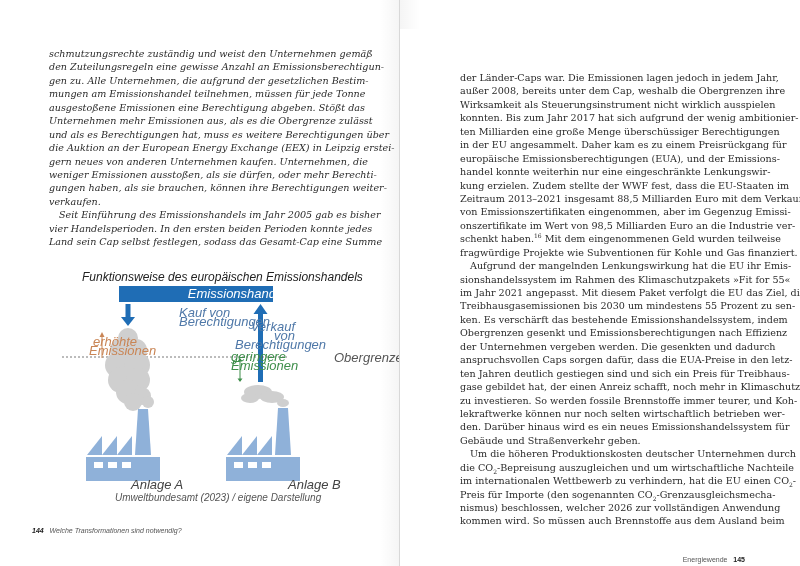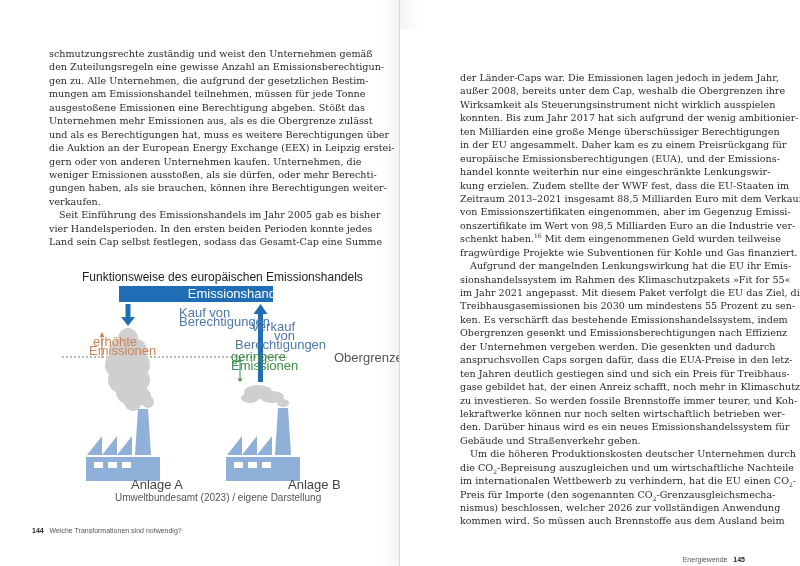--- a/index.html
+++ b/index.html
@@ -4,21 +4,21 @@
 <style>
   html, body { margin: 0; padding: 0; }
   body {
     width: 800px; height: 566px; overflow: hidden;
     background: #ffffff;
     font-family: "DejaVu Serif", serif;
     color: #222;
     position: relative;
   }
   .page { position: absolute; top: 0; height: 566px; width: 400px; background: #fff; }
-  .page.left { left: 0; }
+  .page.left { left: 0; font-style: italic; }
   .page.right { left: 400px; margin-top: 29px; }
   .gutter {
     position: absolute; left: 399px; top: 0; width: 1px; height: 566px;
     background: #d8d8d8;
   }
   .gutter-shade {
     position: absolute; left: 380px; top: 0; width: 40px; height: 566px;
     background: linear-gradient(to right, rgba(0,0,0,0) 0%, rgba(0,0,0,0.04) 48%, rgba(0,0,0,0.04) 52%, rgba(0,0,0,0) 100%);
   }
   .text-block {
@@ -67,21 +67,21 @@
 <div class="page left">
   <div class="text-block">
     <span class="line">schmutzungsrechte zuständig und weist den Unternehmen gemäß</span>
     <span class="line">den Zuteilungsregeln eine gewisse Anzahl an Emissionsberechtigun-</span>
     <span class="line">gen zu. Alle Unternehmen, die aufgrund der gesetzlichen Bestim-</span>
     <span class="line">mungen am Emissionshandel teilnehmen, müssen für jede Tonne</span>
     <span class="line">ausgestoßene Emissionen eine Berechtigung abgeben. Stößt das</span>
     <span class="line">Unternehmen mehr Emissionen aus, als es die Obergrenze zulässt</span>
     <span class="line">und als es Berechtigungen hat, muss es weitere Berechtigungen über</span>
     <span class="line">die Auktion an der European Energy Exchange (EEX) in Leipzig erstei-</span>
-    <span class="line">gern oder von anderen Unternehmen kaufen. Unternehmen, die</span>
+    <span class="line">gern neues von anderen Unternehmen kaufen. Unternehmen, die</span>
     <span class="line">weniger Emissionen ausstoßen, als sie dürfen, oder mehr Berechti-</span>
     <span class="line">gungen haben, als sie brauchen, können ihre Berechtigungen weiter-</span>
     <span class="line last">verkaufen.</span>
     <span class="line indent">Seit Einführung des Emissionshandels im Jahr 2005 gab es bisher</span>
     <span class="line">vier Handelsperioden. In den ersten beiden Perioden konnte jedes</span>
     <span class="line">Land sein Cap selbst festlegen, sodass das Gesamt-Cap eine Summe</span>
   </div>
 
   <div class="figure">
     <div class="fig-title">Funktionsweise des europäischen Emissionshandels</div>

